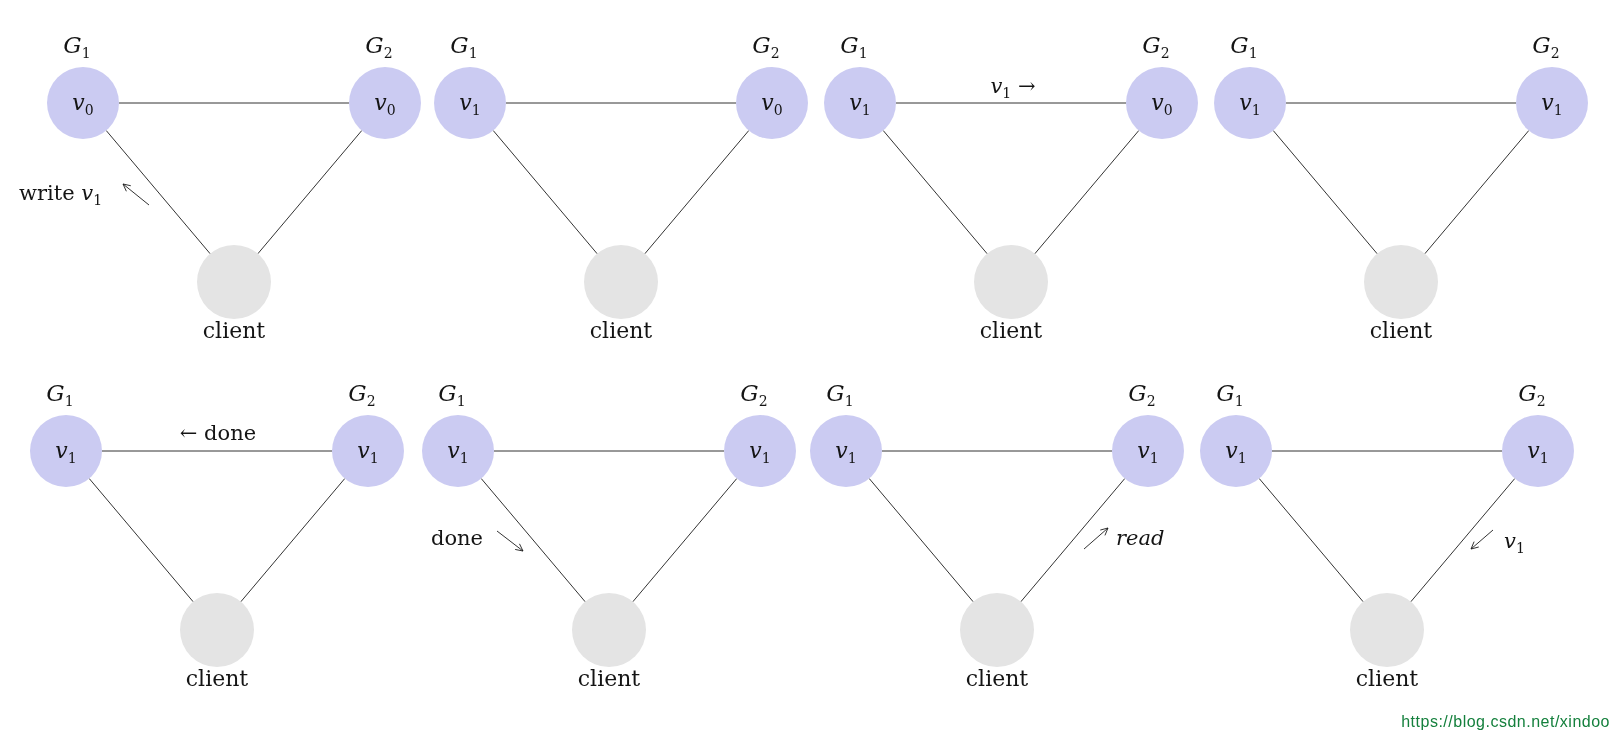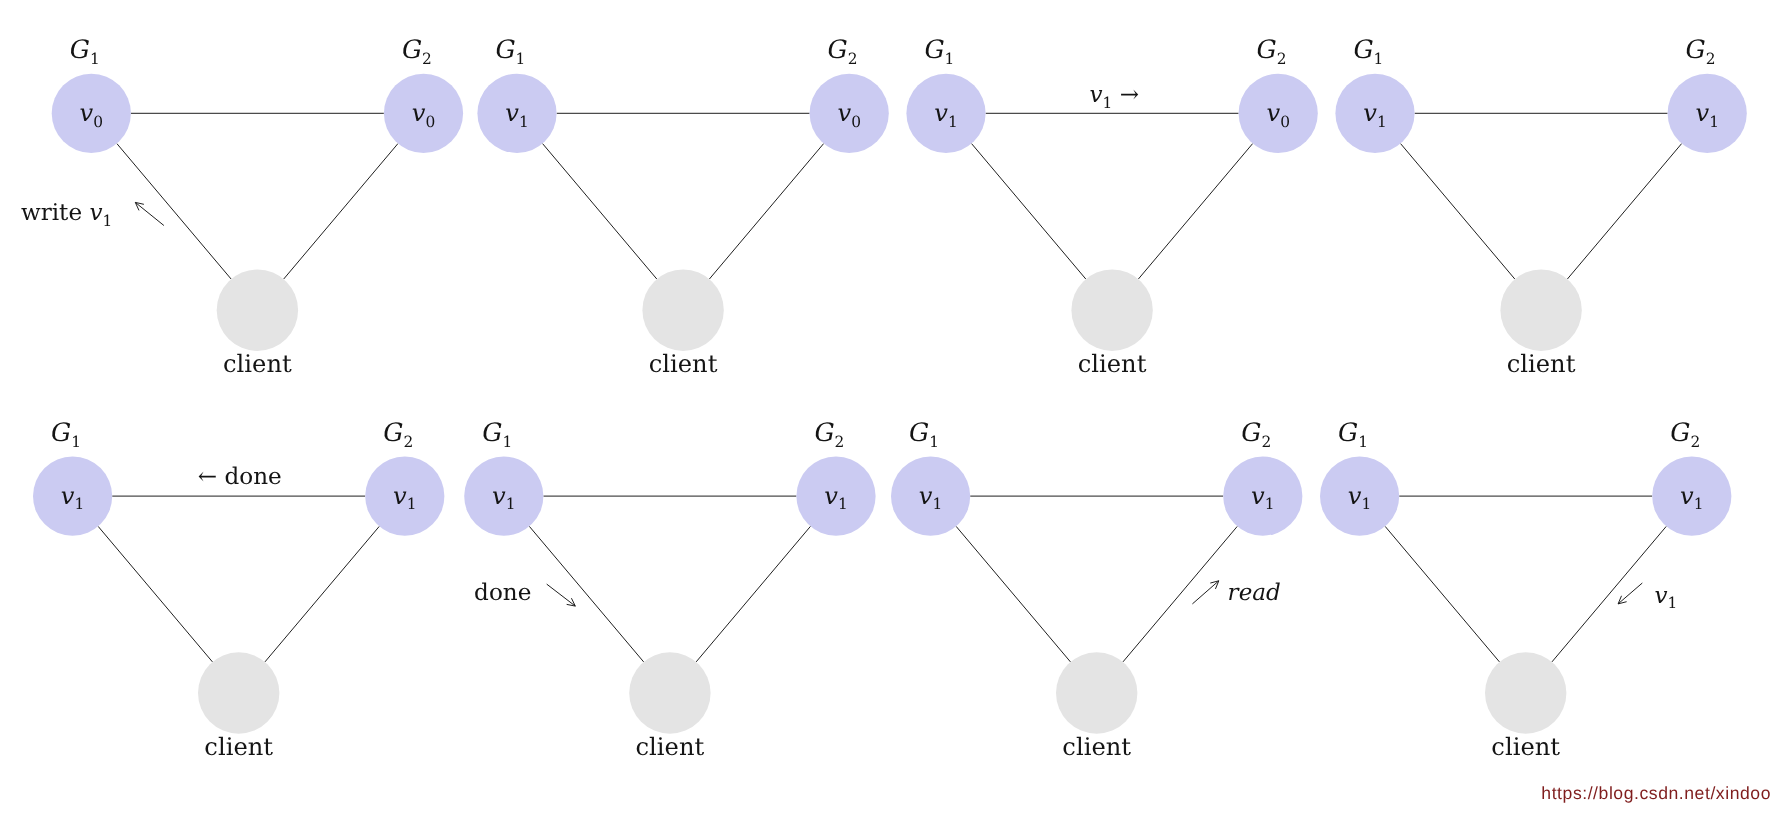--- a/index.html
+++ b/index.html
@@ -29,21 +29,21 @@
     right:10px;bottom:11px;
     font-family:"Liberation Sans","DejaVu Sans",sans-serif;
     font-size:16px;
     letter-spacing:0.5px;
   }
 </style>
 </head>
 <body>
 
 <div id="stage">
-  <div id="watermark" style="color: #7f1d1d;">https://blog.csdn.net/xindoo</div>
+  <div id="watermark" style="color: #15803d;">https://blog.csdn.net/xindoo</div>
 <div class="panel" style="left: -1px; top: 0px;">
       <svg width="470" height="360" viewBox="0 0 470 360">
         <line x1="120" y1="103" x2="350" y2="103" stroke="#1c1c1c" stroke-width="0.9"></line>
         <line x1="107.2125475211783" y1="130.516860968814" x2="211.1426594921223" y2="253.71878178205228" stroke="#1c1c1c" stroke-width="0.9"></line>
         <line x1="362.7874524788217" y1="130.516860968814" x2="258.85734050787767" y2="253.71878178205228" stroke="#1c1c1c" stroke-width="0.9"></line>
         <circle cx="84" cy="103" r="36" fill="#cbcbf2"></circle>
         <circle cx="386" cy="103" r="36" fill="#cbcbf2"></circle>
         <circle cx="235" cy="282" r="37" fill="#e4e4e4"></circle>
         <text x="78" y="53" text-anchor="middle" class="glabel"><tspan class="it">G</tspan><tspan class="sub" dy="5">1</tspan></text>
         <text x="380" y="53" text-anchor="middle" class="glabel"><tspan class="it">G</tspan><tspan class="sub" dy="5">2</tspan></text>

